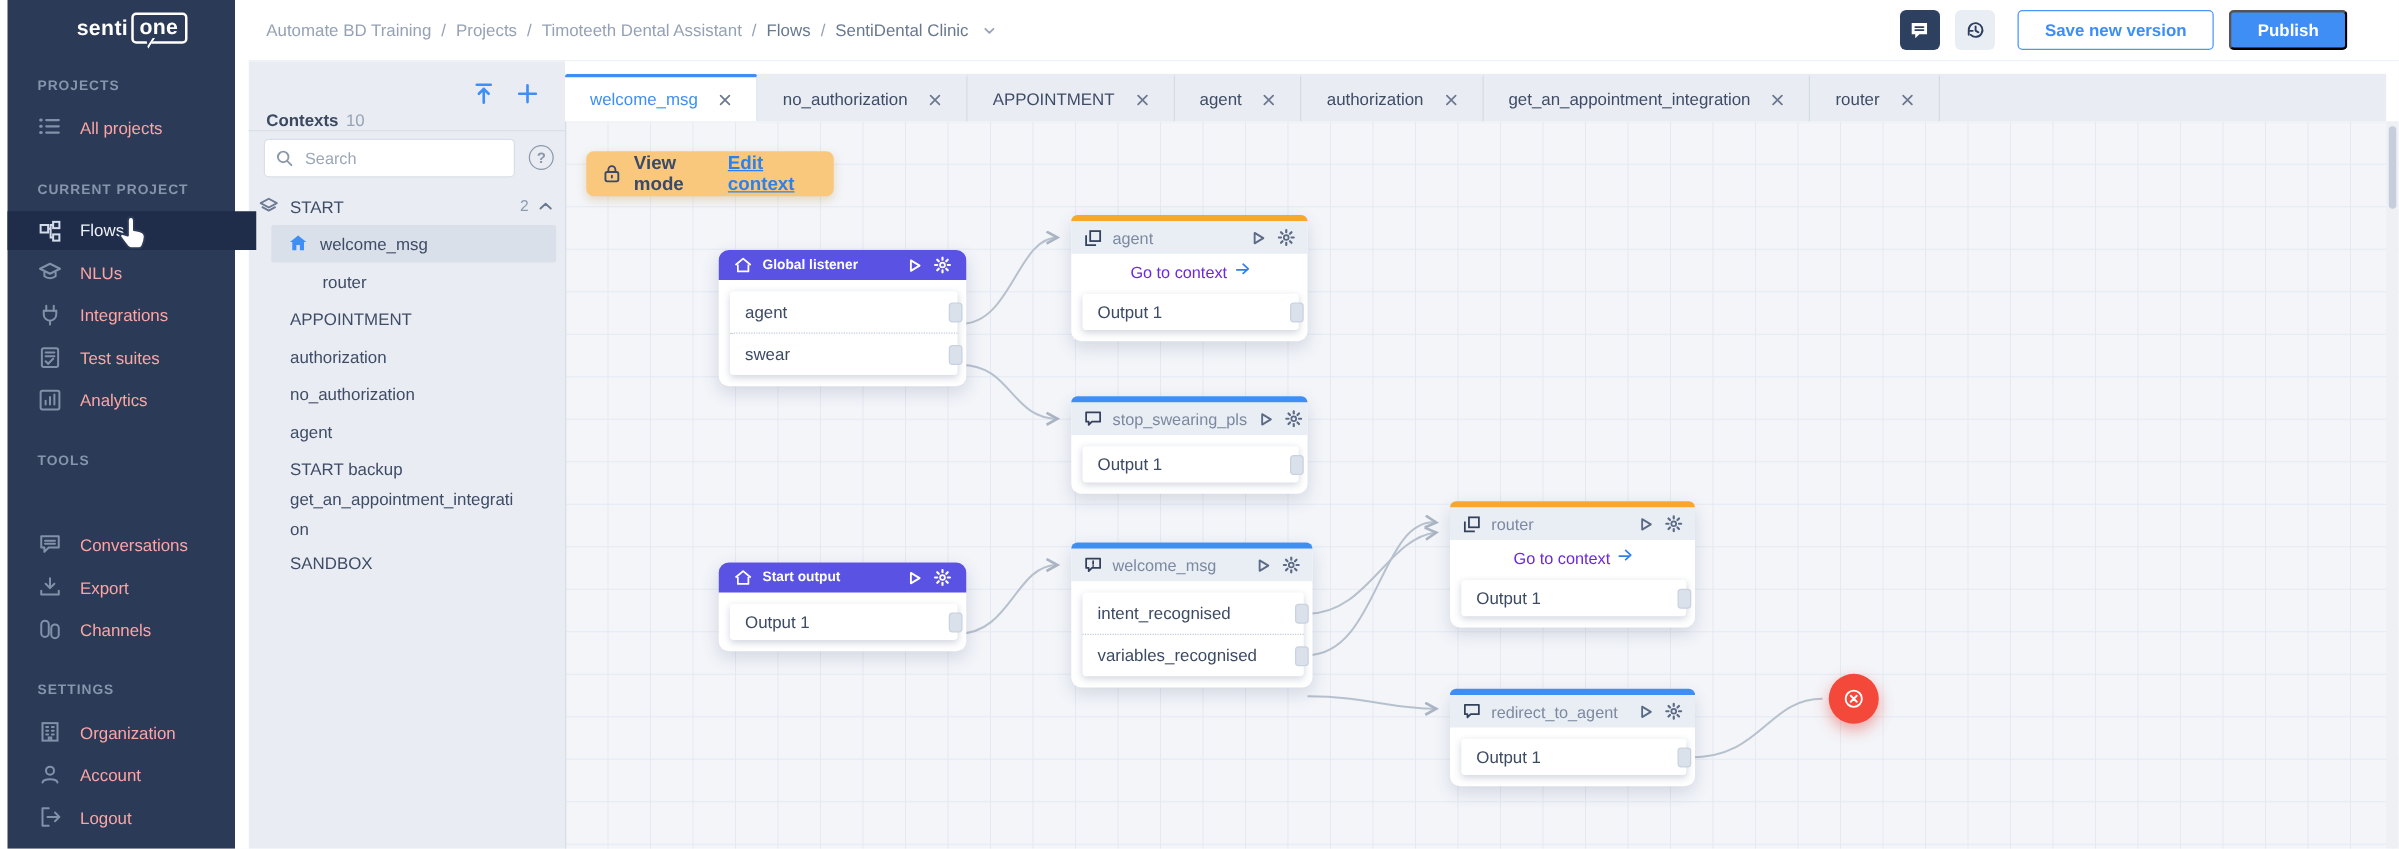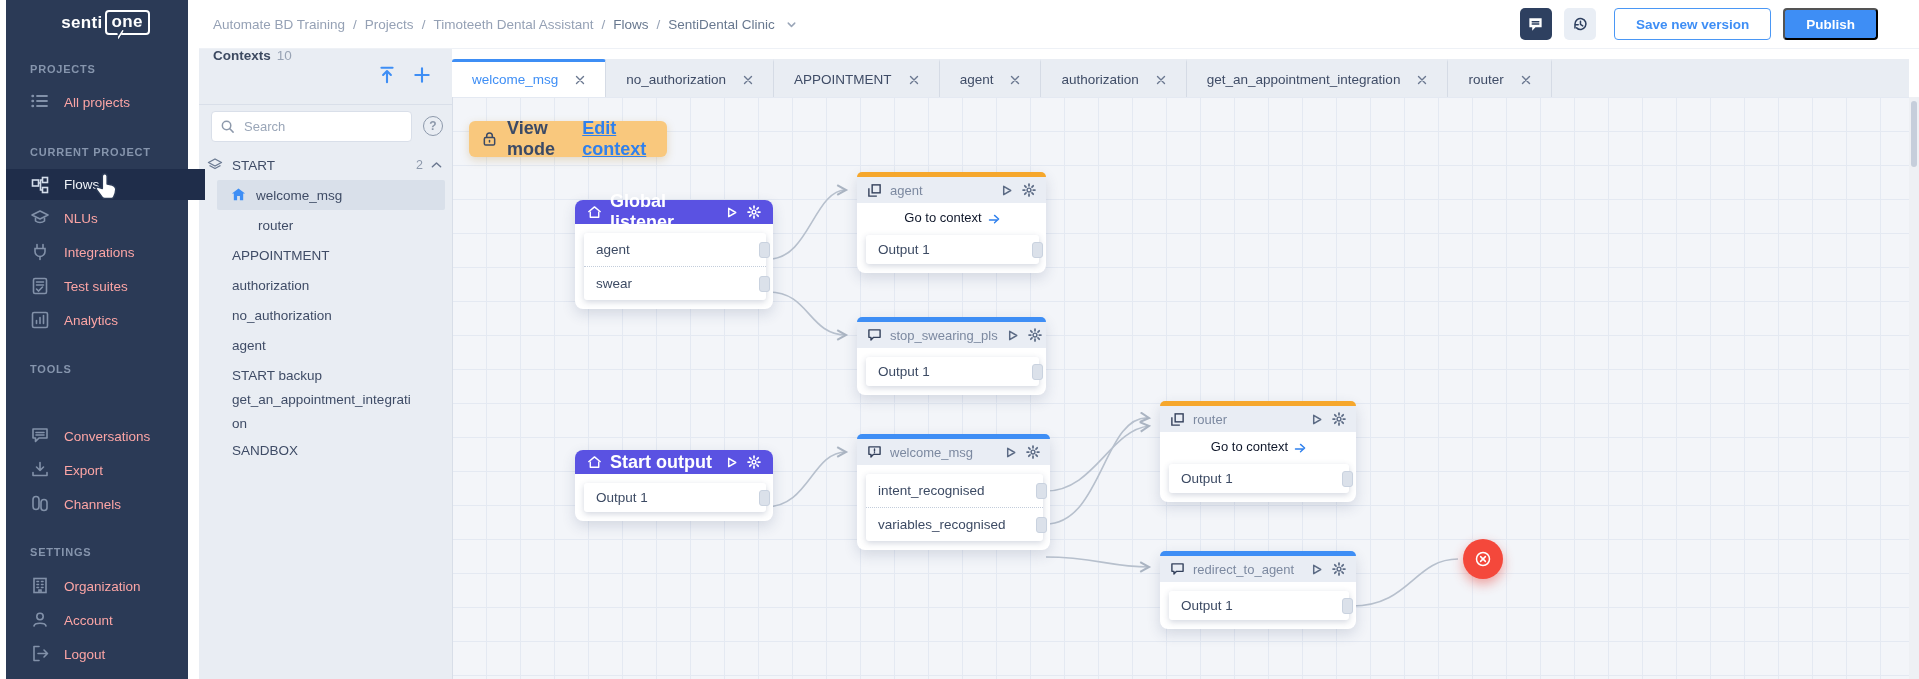--- a/index.html
+++ b/index.html
@@ -24,21 +24,21 @@
   .bc-chev{color:#9aa6b8;margin-left:2px}
   .topbar-actions{position:absolute;right:41px;top:8px;height:32px;display:flex;align-items:center}
   .icon-btn{width:32px;height:32px;border-radius:5px;display:flex;align-items:center;justify-content:center;cursor:pointer}
   .icon-btn.dark{background:#2e4060;margin-right:12px}
   .icon-btn.light{background:#e9eef5;color:#2e4060;margin-right:18px}
   .btn{height:32px;border-radius:4px;font-size:13.5px;font-weight:700;display:flex;align-items:center;padding:0 21px;cursor:pointer;box-sizing:border-box}
   .btn.outline{border:1px solid #4a97f5;color:#3e8ef5;background:#fff;margin-right:12px}
   .btn.solid{background:#3e8ef5;color:#fff}
   
   .contexts{position:absolute;left:199px;top:48px;width:253px;bottom:0;background:#e9edf3;border-right:1px solid #d8dee8;z-index:10}
-  .ctx-title{position:absolute;left:14px;top:0;height:56px;display:flex;align-items:flex-start;gap:6px;font-size:13.5px}
+  .ctx-title{position:absolute;left:14px;top:0;height:56px;display:flex;align-items:flex-end;gap:6px;font-size:13.5px}
   .ctx-title .t{color:#3c4960;font-weight:700}
   .ctx-title .c{color:#98a3b4}
   .ctx-hdiv{position:absolute;left:0;top:56px;width:253px;border-top:1px solid #d9dfe9}
   .ctx-tool{position:absolute;top:17px;width:22px;height:22px;color:#3e8ef5;cursor:pointer}
   .search{position:absolute;left:12px;top:63px;width:201px;height:31px;background:#fff;border:1px solid #d9dfe9;border-radius:4px;display:flex;align-items:center;box-sizing:border-box;padding:0 8px;gap:7px}
   .search input{border:none;outline:none;flex:1;font-size:13px;color:#3f4c66;font-family:"Liberation Sans",sans-serif;background:transparent}
   .search input::placeholder{color:#9aa6b8}
   .help-circle{position:absolute;left:224px;top:68px;width:20px;height:20px;border:1.5px solid #8d99ab;border-radius:50%;color:#8d99ab;font-size:12px;font-weight:700;display:flex;align-items:center;justify-content:center;box-sizing:border-box;cursor:pointer}
   .ctx-row{position:absolute;left:0;width:253px;height:26px;display:flex;align-items:center;font-size:13.5px;color:#3f4c66;cursor:pointer}
   .ctx-row .cicon{width:16px;height:16px;margin-left:8px;color:#6b7a92;flex:none}
@@ -55,40 +55,40 @@
   .tab{display:flex;align-items:center;padding:0 20px;font-size:13.5px;color:#3f4c66;border-right:1px solid #d5dbe5;border-top:3px solid transparent;cursor:pointer;box-sizing:border-box}
   .tab .tlabel{margin-right:17px}
   .tab .tclose{color:#6b7890;width:10px;height:10px;cursor:pointer}
   .tab.active{background:#fff;color:#3e8ef5;border-top:3px solid #3e8ef5;border-radius:3px 3px 0 0}
   
   .canvas{position:absolute;left:452px;top:97px;right:0;bottom:0;background:#f3f5f9;
     background-image:linear-gradient(#e4e9f2 1px,transparent 1px),linear-gradient(90deg,#e4e9f2 1px,transparent 1px);
     background-size:34px 34px;overflow:hidden}
   .vscroll{position:absolute;right:0;top:0;bottom:0;width:10px;background:#eef0f4}
   .vthumb{position:absolute;right:2px;top:4px;width:6px;height:66px;background:#c6cedb;border-radius:3px}
-  .banner{position:absolute;left:17px;top:24px;width:198px;height:36px;background:#f9c87d;border-radius:6px;display:flex;align-items:center;gap:10px;padding:0 13px;box-sizing:border-box;box-shadow:0 3px 8px rgba(180,130,40,.25);font-size:18px}
+  .banner{position:absolute;left:17px;top:24px;width:198px;height:36px;background:#f9c87d;border-radius:6px;display:flex;align-items:center;gap:10px;padding:0 13px;box-sizing:border-box;box-shadow:0 3px 8px rgba(180,130,40,.25);font-size:15px}
   .banner .bl{color:#3b4a66;font-weight:700}
   .banner .blink{color:#2f80ed;font-weight:700;text-decoration:underline;cursor:pointer}
   .banner .lk{color:#3b4a66}
   .wires{position:absolute;left:0;top:0;pointer-events:none}
   .node{position:absolute;border-radius:8px;background:#fff;box-shadow:0 5px 14px rgba(45,65,105,.16)}
   .nhead{display:flex;align-items:center;gap:8px;box-sizing:border-box}
-  .nhead.purple{background:#5a52e2;color:#fff;border-radius:8px 8px 0 0;height:16px;padding:12px 12px;font-size:18px;font-weight:600}
+  .nhead.purple{background:#5a52e2;color:#fff;border-radius:8px 8px 0 0;height:16px;padding:12px 12px;font-size:11px;font-weight:600}
   .nbar{height:5px;border-radius:8px 8px 0 0}
   .nbar.orange{background:#f6a72c}
   .nbar.blue{background:#3e8ef5}
   .nhead.light{background:#e9edf4;height:26px;padding:0 10px;font-size:13px;color:#7c89a0}
   .nhead .hic{flex:none;display:flex}
   .nhead.light .hic{color:#34415c}
   .hicons{margin-left:auto;display:flex;align-items:center;gap:9px}
   .nhead.purple .hicons{color:#fff}
   .nhead.light .hicons{color:#5c6b85}
   .hicons span{cursor:pointer;display:flex}
   .nbody{padding:9px 7px 9px 9px}
-  .golink{display:flex;justify-content:center;align-items:flex-end;gap:6px;color:#0f172a;font-size:13px;padding:7px 0 10px;cursor:pointer}
+  .golink{display:flex;justify-content:center;align-items:flex-start;gap:6px;color:#6d28d9;font-size:13px;padding:7px 0 10px;cursor:pointer}
   .rows{background:#fff;border-radius:3px;box-shadow:0 2px 6px rgba(50,70,110,.22)}
   .orow{height:33px;display:flex;align-items:center;padding:0 24px 0 12px;font-size:13.5px;color:#3c4a63;position:relative}
   .orow.single{height:29px}
   .orow + .orow{border-top:1px dotted #c3cddb}
   .orow .fbic{color:#8a96a9;margin-right:7px;display:flex}
   .port{position:absolute;right:-4px;top:50%;margin-top:-8px;width:11px;height:16px;background:#dbe1ea;border:1px solid #c9d2df;border-radius:3px;box-sizing:border-box;cursor:pointer}
   .redbtn{position:absolute;left:1011px;top:442px;width:40px;height:40px;border-radius:50%;background:#f4483b;display:flex;align-items:center;justify-content:center;box-shadow:0 5px 12px rgba(230,60,50,.45);cursor:pointer;z-index:5}
 </style>
 </head>
 <body>

